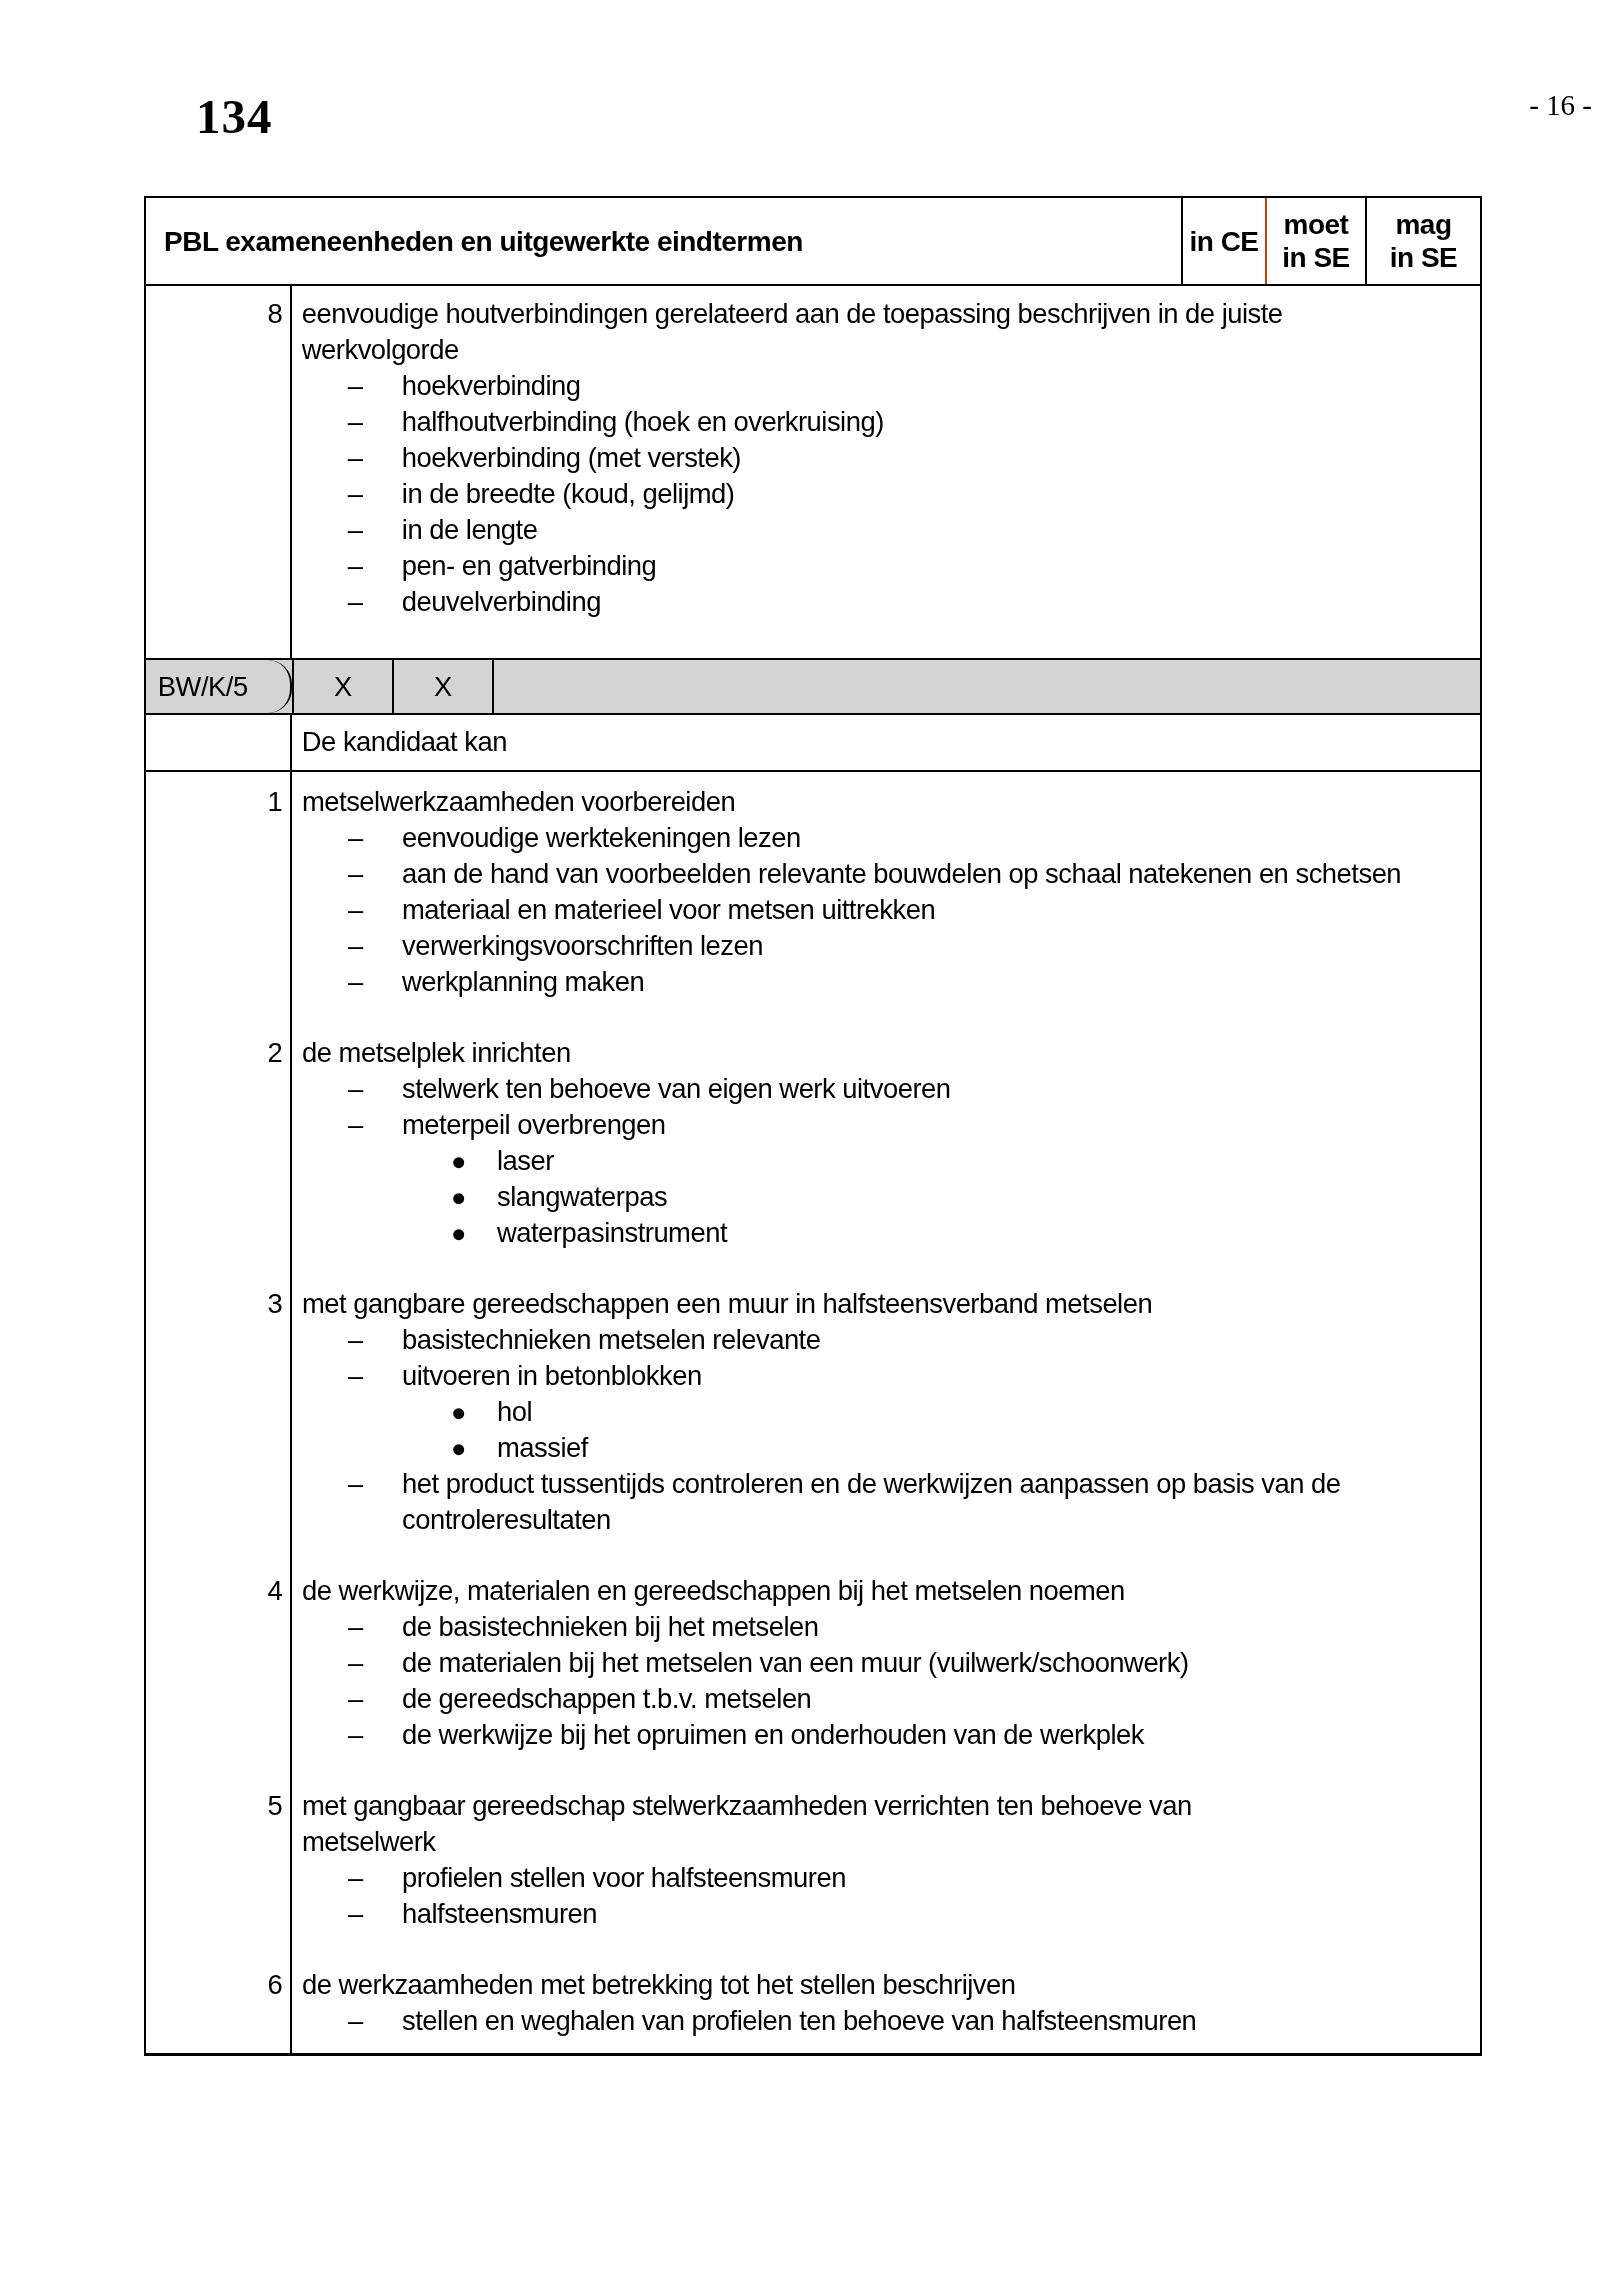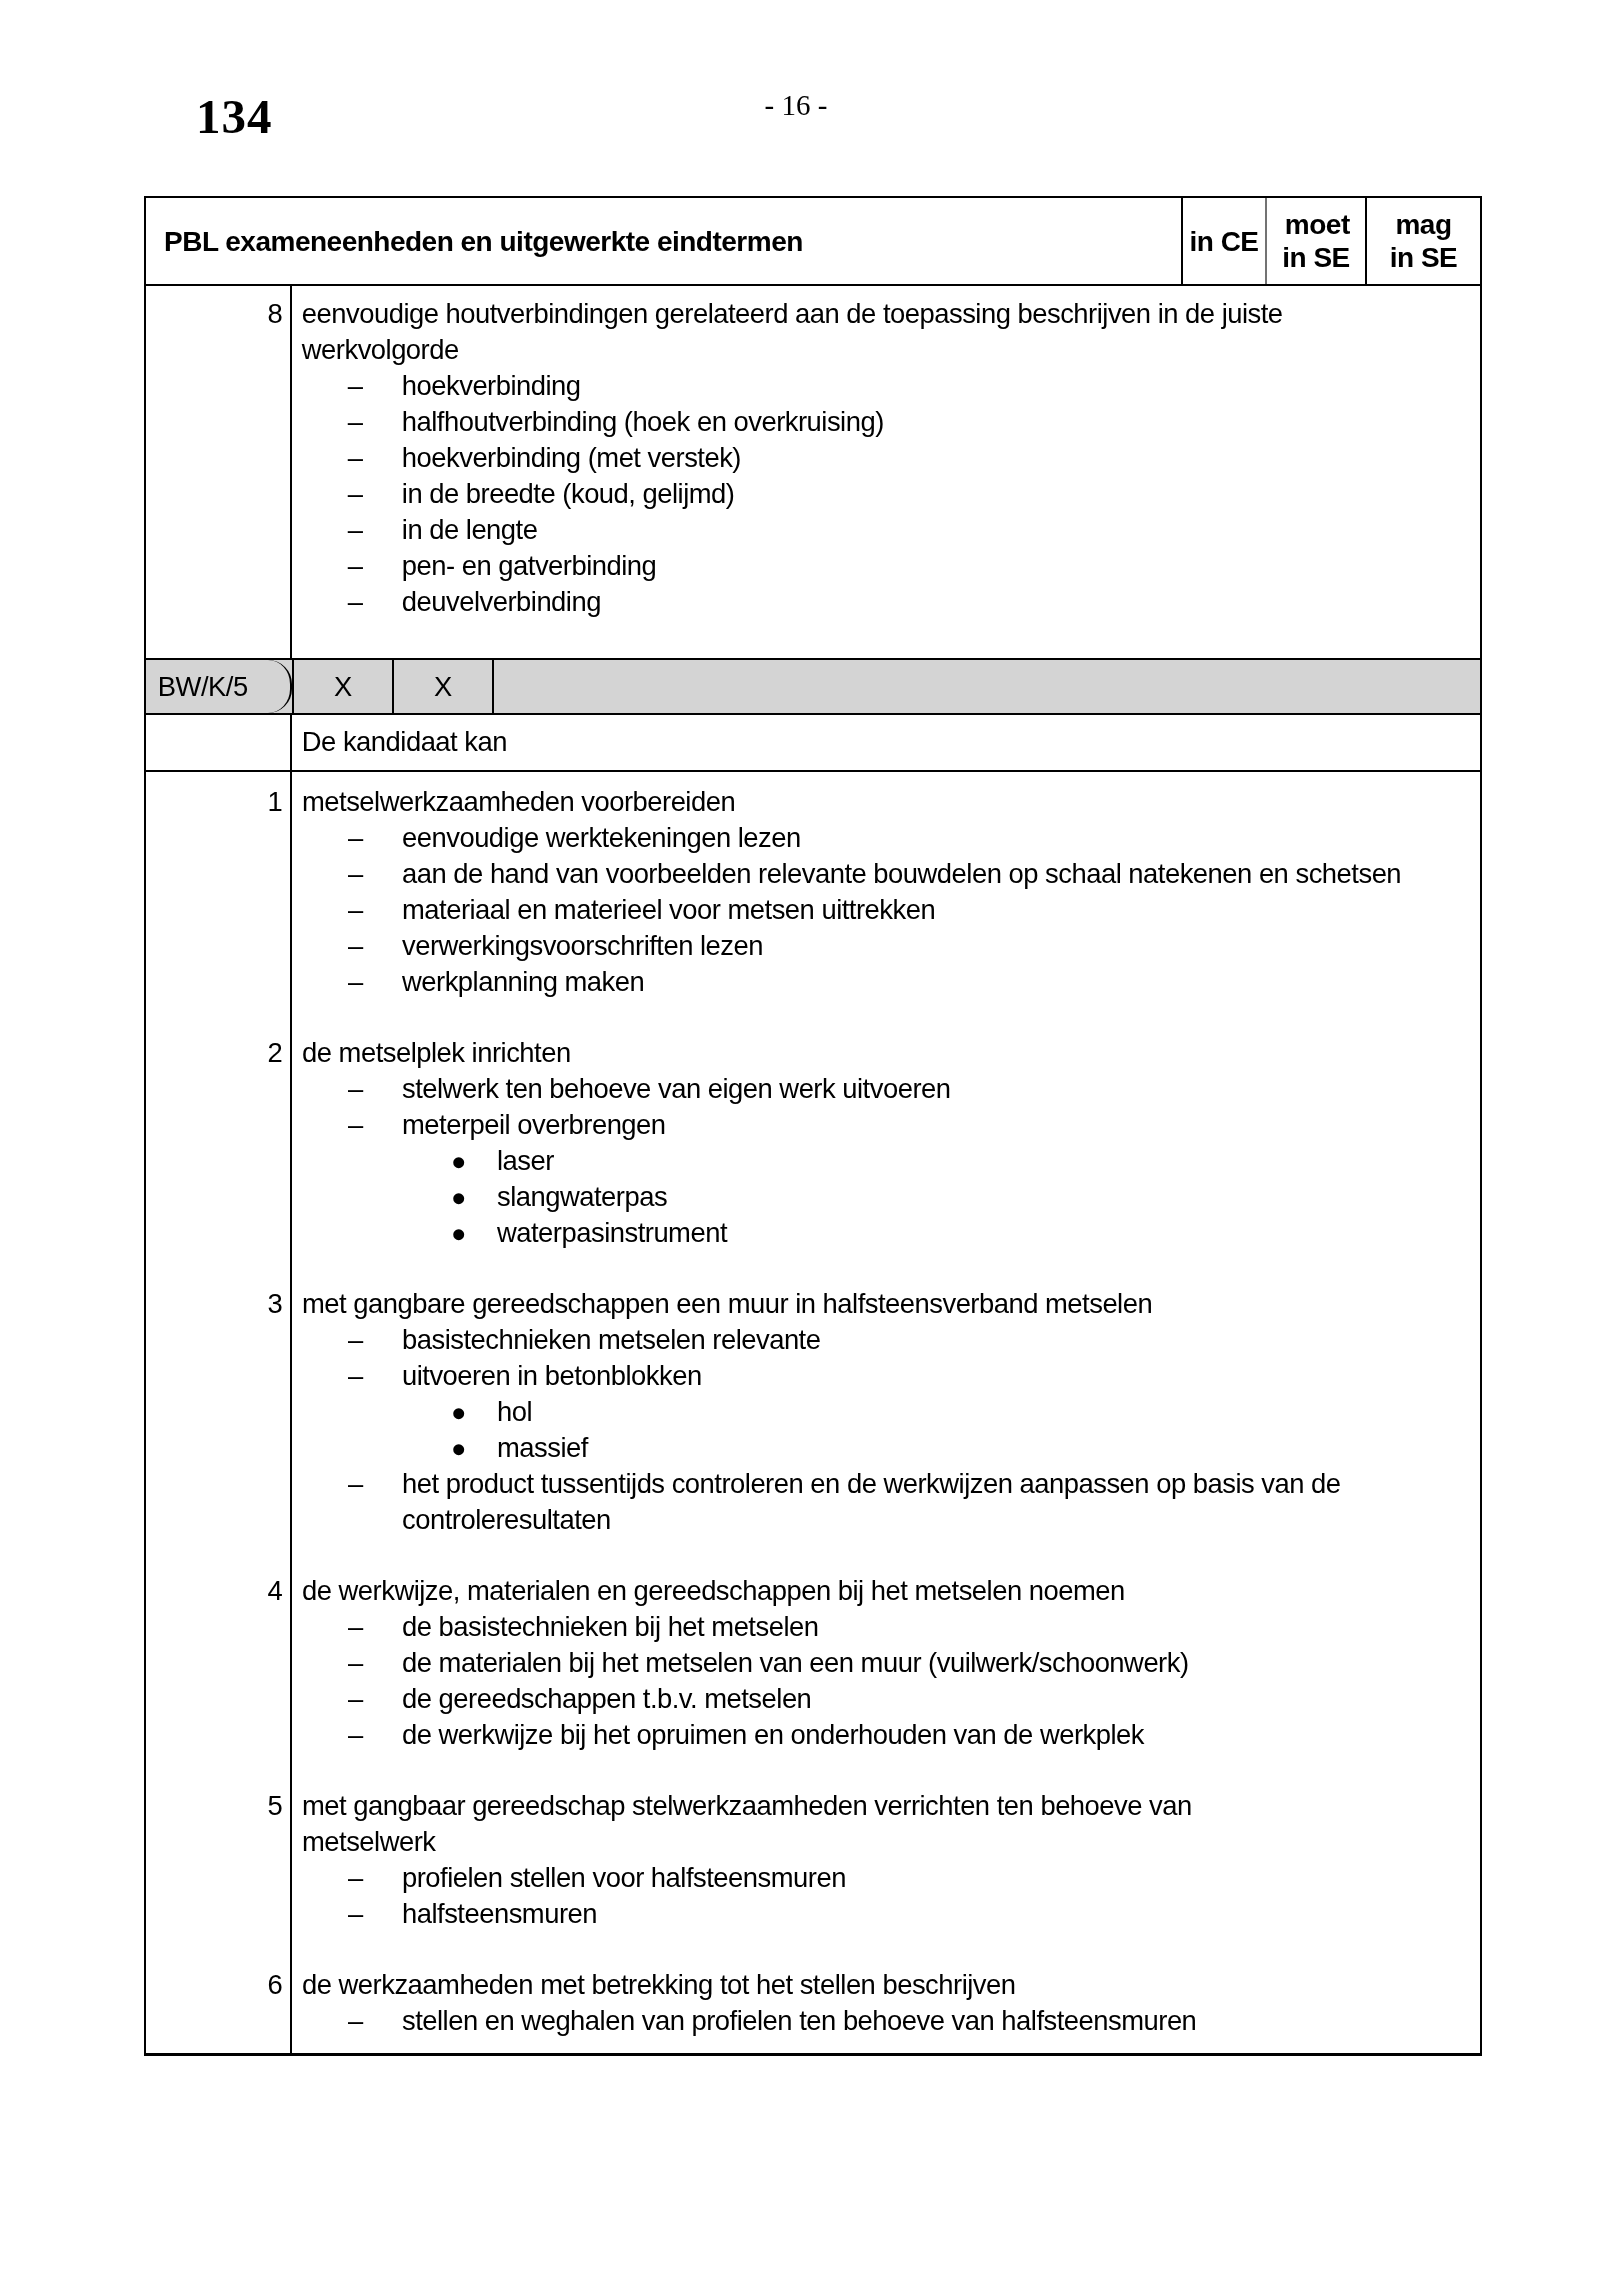--- a/index.html
+++ b/index.html
@@ -24,21 +24,21 @@
     font-weight: bold;
     font-size: 49px;
     letter-spacing: 1px;
     line-height: 1.1;
   }
   .pagehead {
     position: absolute;
     left: 0;
     top: 90px;
     width: 1592px;
-    text-align: center;
+    text-align: right;
     font-family: "Liberation Serif", serif;
     font-size: 29px;
     line-height: 1.1;
   }
   .tbl {
     position: absolute;
     left: 144px;
     top: 196px;
     width: 1338px;
     box-sizing: border-box;
@@ -67,21 +67,21 @@
     font-size: 28px;
     line-height: 33px;
   }
   .htitle {
     width: 1035px;
     justify-content: flex-start;
     text-align: left;
     padding-left: 18px;
   }
   .hce  { width: 84px; border-left: 2px solid #000; }
-  .hmoet{ width: 100px; border-left: 2px solid #737373; text-align: right; }
+  .hmoet{ width: 100px; border-left: 2px solid #c2410c; }
   .hmag { flex: 1;      border-left: 2px solid #000; }
 
   
   .row8 {
     display: flex;
     box-sizing: border-box;
     min-height: 374px;
     border-bottom: 2.9px solid #000;
   }
   .numcol {

